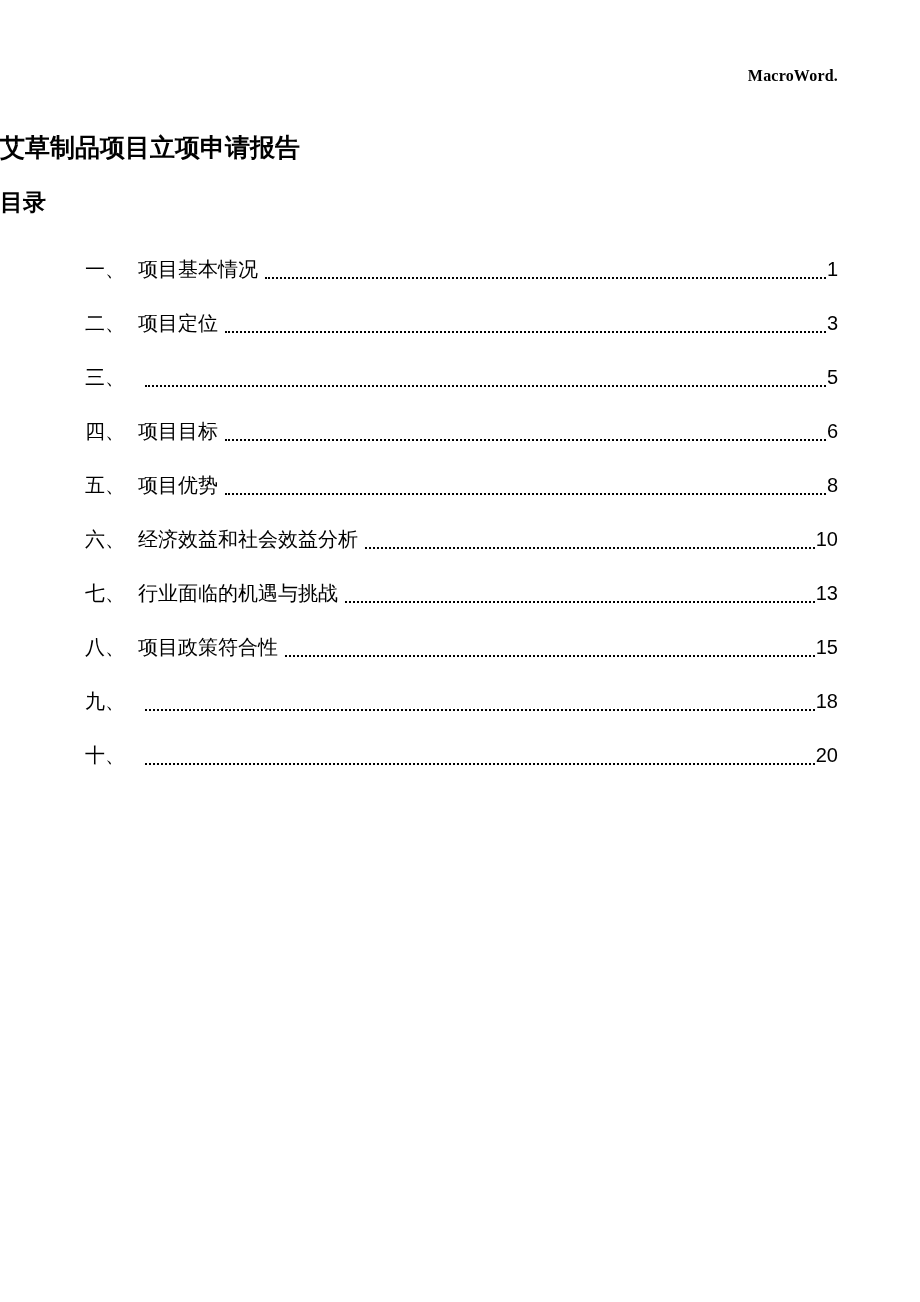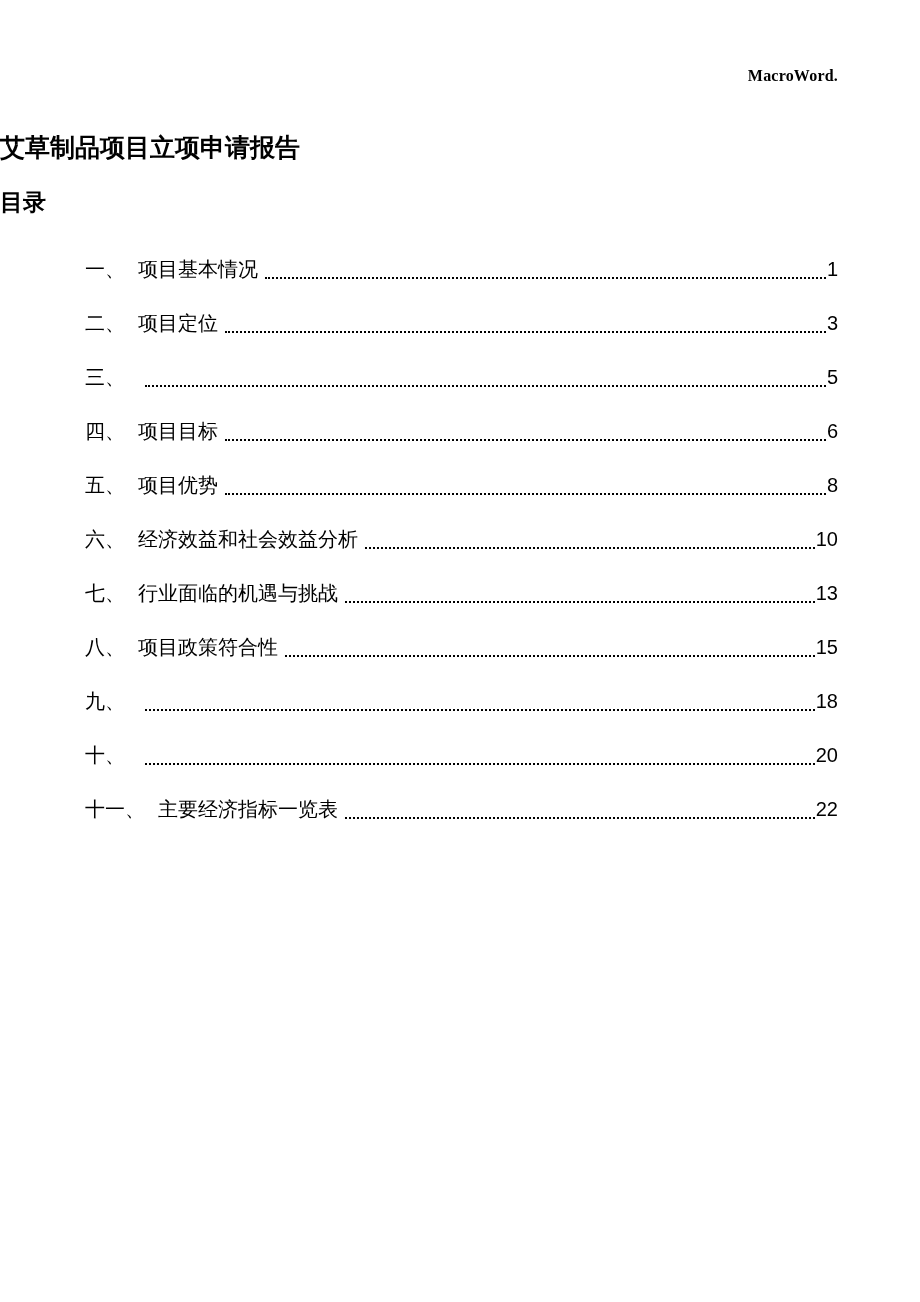--- a/index.html
+++ b/index.html
@@ -147,22 +147,16 @@
     <span class="toc-leader"></span>
     <span class="toc-page">18</span>
   </div>
 
   <div class="toc-entry">
     <span class="toc-num">十、</span>
     <span class="toc-leader"></span>
     <span class="toc-page">20</span>
   </div>
 
-  <div class="toc-entry">
-    <span class="toc-num">十一、</span>
-    <span class="toc-title">主要经济指标一览表</span>
-    <span class="toc-leader"></span>
-    <span class="toc-page">22</span>
-  </div>
 </div>
 
 
 </div>
 
 </body></html>

